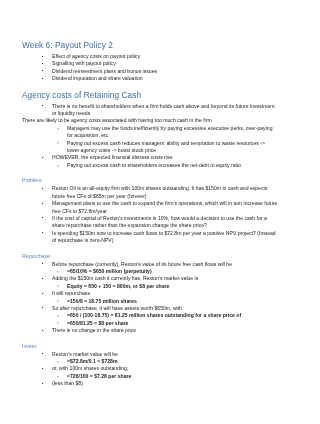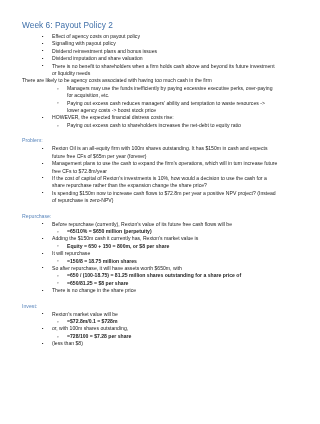--- a/index.html
+++ b/index.html
@@ -12,21 +12,21 @@
     height: 424px;
     font-family: "Liberation Sans", sans-serif;
     color: #1a1a1a;
     overflow: hidden;
   }
   .page {
     width: 300px;
     height: 424px;
     background: #ffffff;
     box-sizing: border-box;
-    padding: 20px 22px 0 22px;
+    padding: 40px 22px 0 22px;
     position: relative;
   }
   h1.doc-heading {
     color: #3f6fa8;
     font-weight: 400;
     font-size: 8.3px;
     line-height: 11px;
     margin: 0 0 2px 0;
     letter-spacing: 0.05px;
   }
@@ -103,20 +103,21 @@
 
   <h1 class="doc-heading">Week 6: Payout Policy 2</h1>
 
   <ul class="lvl1">
     <li>Effect of agency costs on payout policy</li>
     <li>Signalling with payout policy</li>
     <li>Dividend reinvestment plans and bonus issues</li>
     <li>Dividend imputation and share valuation</li>
   </ul>
 
+  <h2 class="section-heading">Agency costs of Retaining Cash</h2>
 
   <ul class="lvl1">
     <li>There is no benefit to shareholders when a firm holds cash above and beyond its future investment or liquidity needs</li>
   </ul>
 
   <p class="flush-line">There are likely to be agency costs associated with having too much cash in the firm</p>
 
   <ul class="lvl2">
     <li>Managers may use the funds inefficiently by paying excessive executive perks, over-paying for acquisition, etc.</li>
     <li>Paying out excess cash reduces managers’ ability and temptation to waste resources -&gt; lower agency costs -&gt; boost stock price</li>

